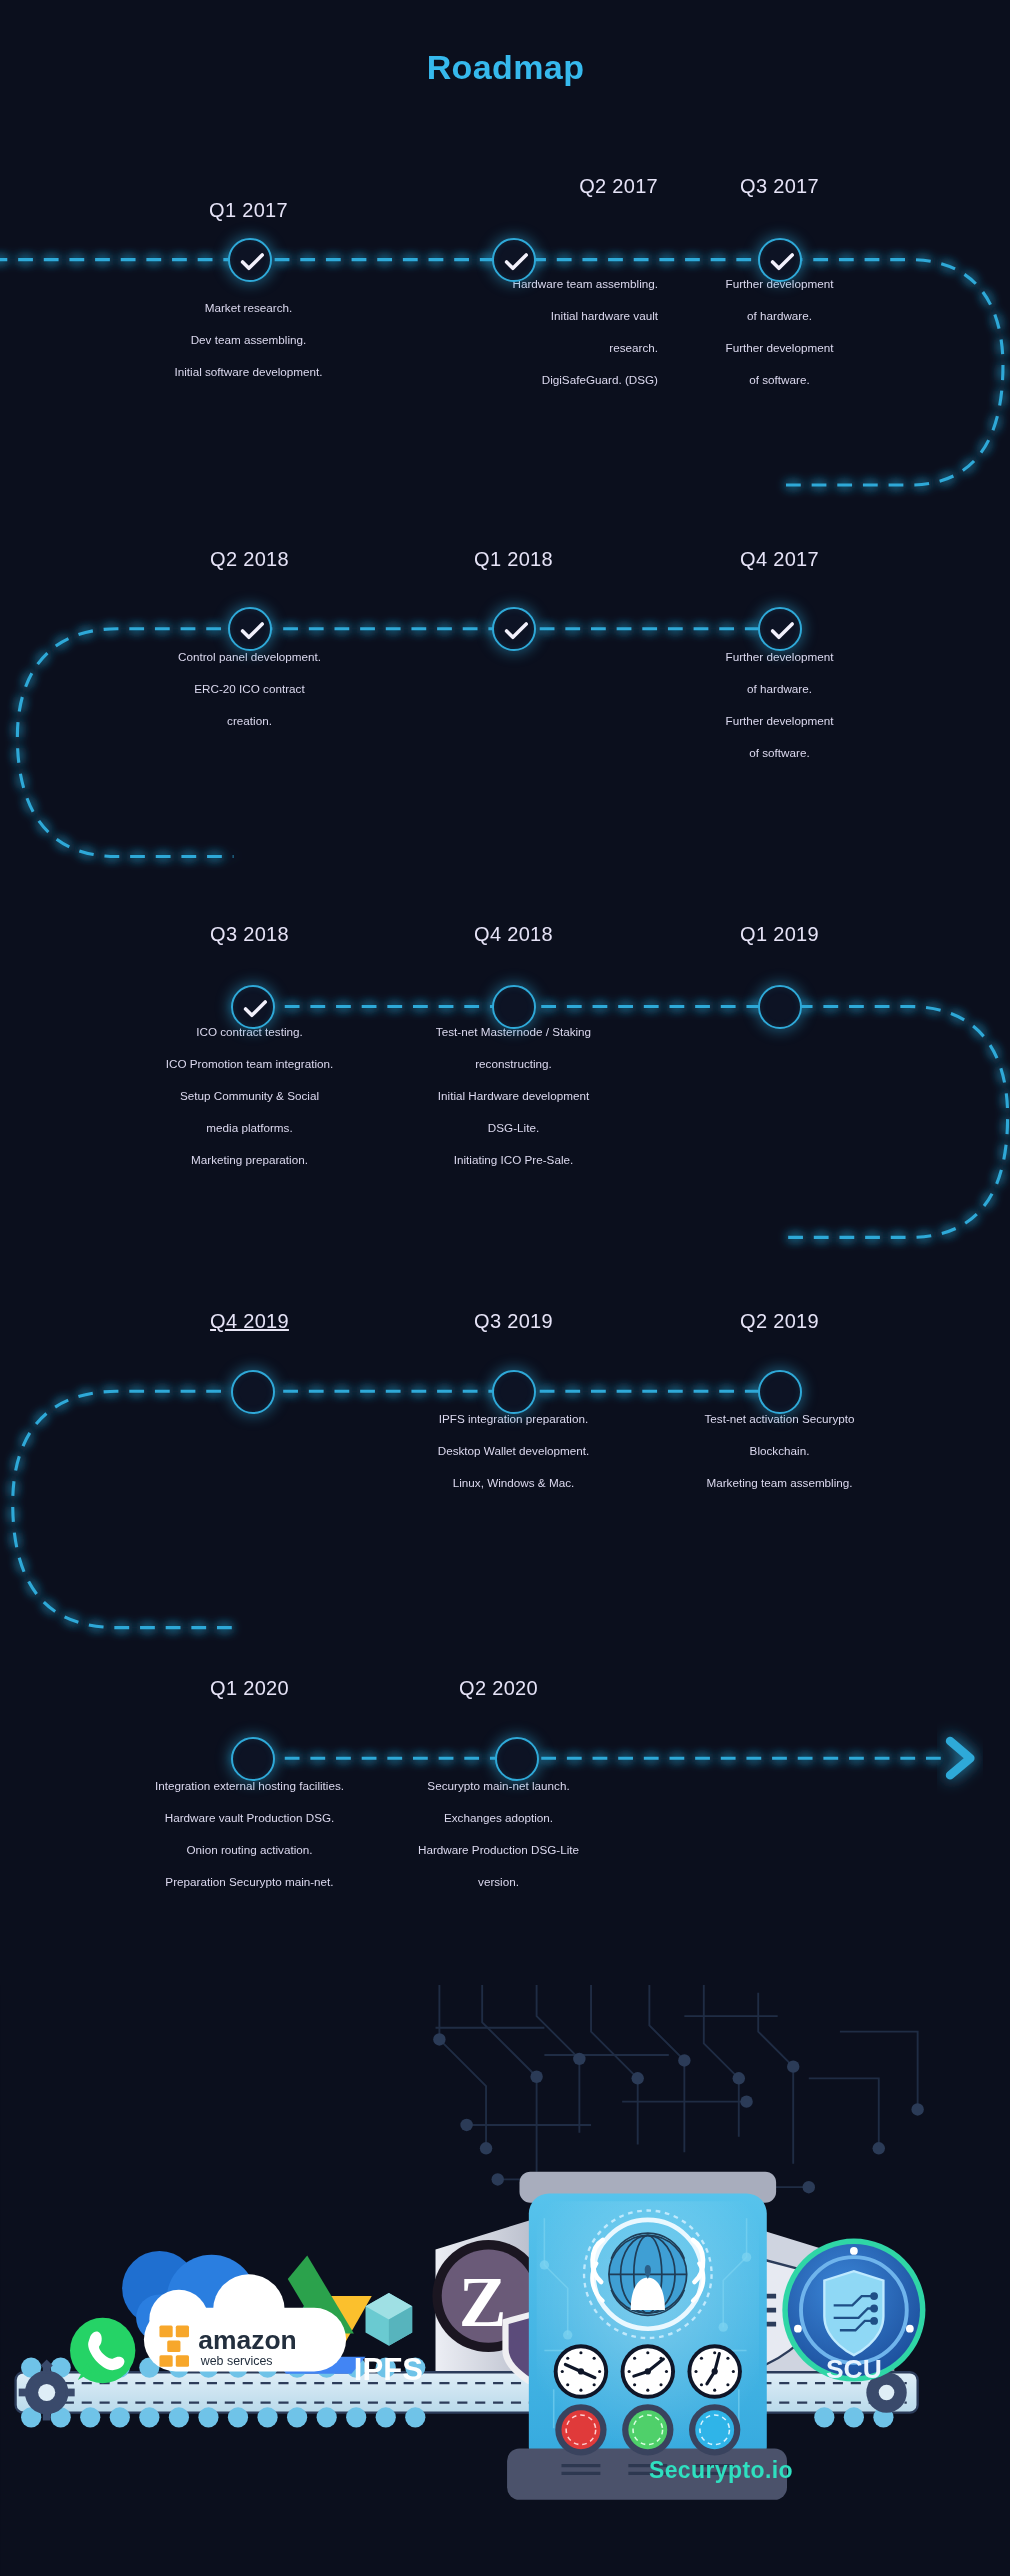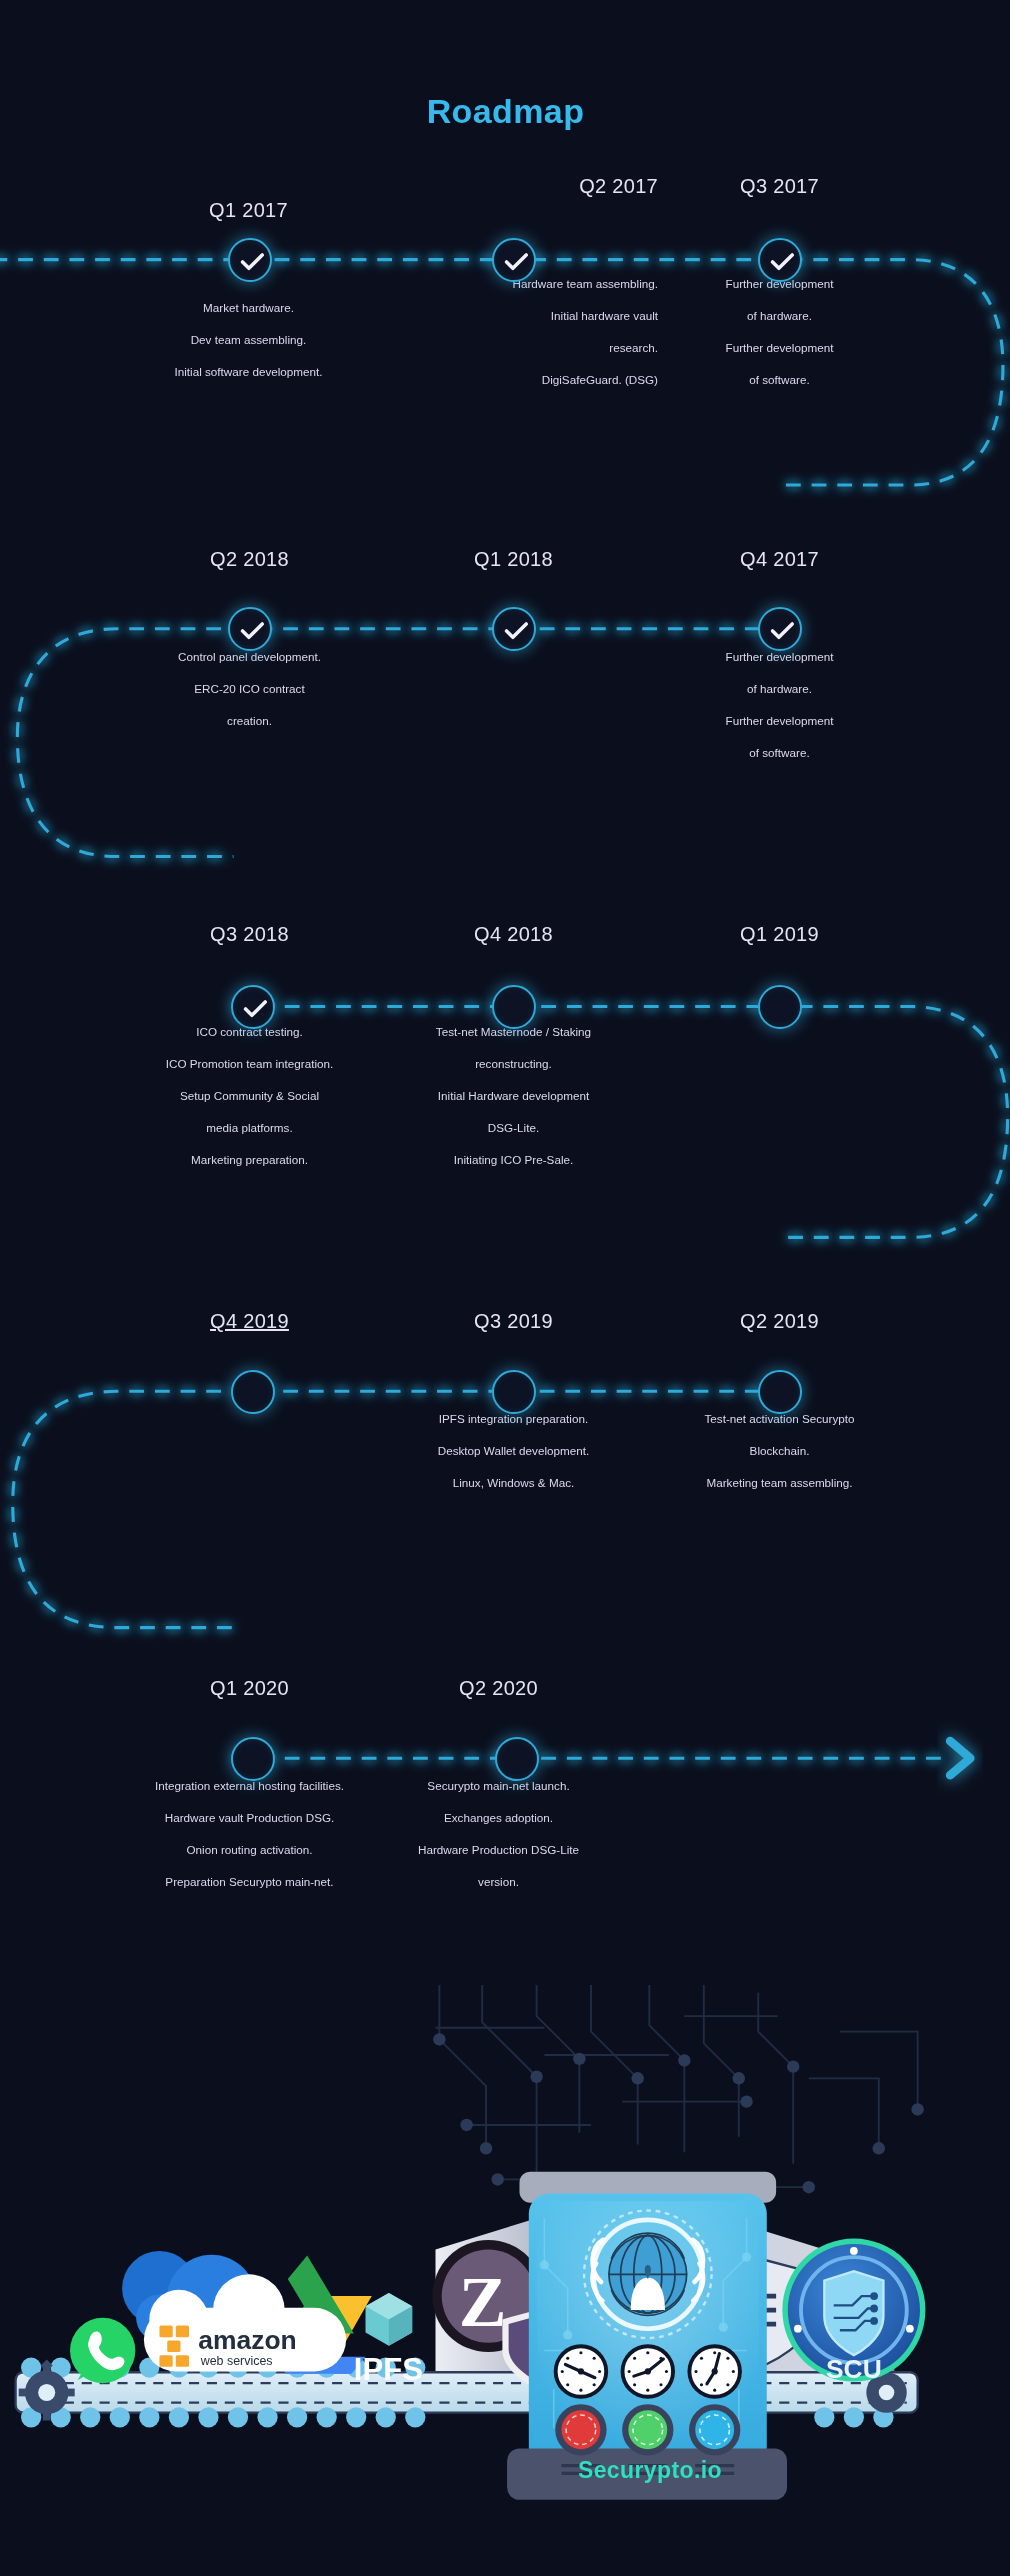--- a/index.html
+++ b/index.html
@@ -11,21 +11,20 @@
     background:#0b0f1d;
     color:#e8e6f5;
   }
 
   
   .title{
     position:absolute; top:48px; left:0; width:100%;
     text-align:center;
     font-size:34px; font-weight:bold; letter-spacing:0.4px;
     color:#36b9ed;
-    margin-top:44px;
   }
 
   
   #track{ position:absolute; top:0; left:0; width:1011px; height:1881px; pointer-events:none; }
 
   
   .row{ position:absolute; left:0; width:1011px; }
   .cell{
     position:absolute; width:289px; text-align:center;
   }
@@ -93,21 +92,21 @@
   <g filter="url(#glowSoft)">
     <path d="M 1222 2240 L 1248 2262 L 1222 2284" fill="none" stroke="#2fa9d8" stroke-width="11" stroke-linecap="round" stroke-linejoin="round"></path>
   </g>
 </svg>
 
 <div class="row" style="top:173px;">
   <div class="cell" style="left:104px;margin-top:24px;">
     <div class="q">Q1 2017</div>
     <div class="node-gap"></div>
     <div class="desc">
-      <p>Market hardware.</p>
+      <p>Market research.</p>
       <p>Dev team assembling.</p>
       <p>Initial software development.</p>
     </div>
   </div>
   <div class="cell" style="left:369px;text-align:right;">
     <div class="q">Q2 2017</div>
     <div class="node-gap"></div>
     <div class="desc">
       <p>Hardware team assembling.</p>
       <p>Initial hardware vault</p>
@@ -626,15 +625,15 @@
         <circle cx="26" cy="-2" r="5"></circle>
         <circle cx="26" cy="14" r="5"></circle>
     </g>
     <text x="0" y="88" text-anchor="middle" font-family="Liberation Sans, sans-serif" font-size="34" font-weight="bold" fill="#e9f4ff">SCU</text>
   </g>
 </svg>
 
 <div class="hidden-text">Securypto.io</div>
 <div class="hidden-text">SCU</div>
 
-<div style="position:absolute; left:507px; bottom:92px; width:286px; text-align:center;
+<div style="position:absolute; left:507px; bottom:92px; width:286px; text-align:right;
             font-size:23px; font-weight:bold; color:#2fe0c0; letter-spacing:0.4px;">Securypto.io</div>
 
 
 </body></html>

